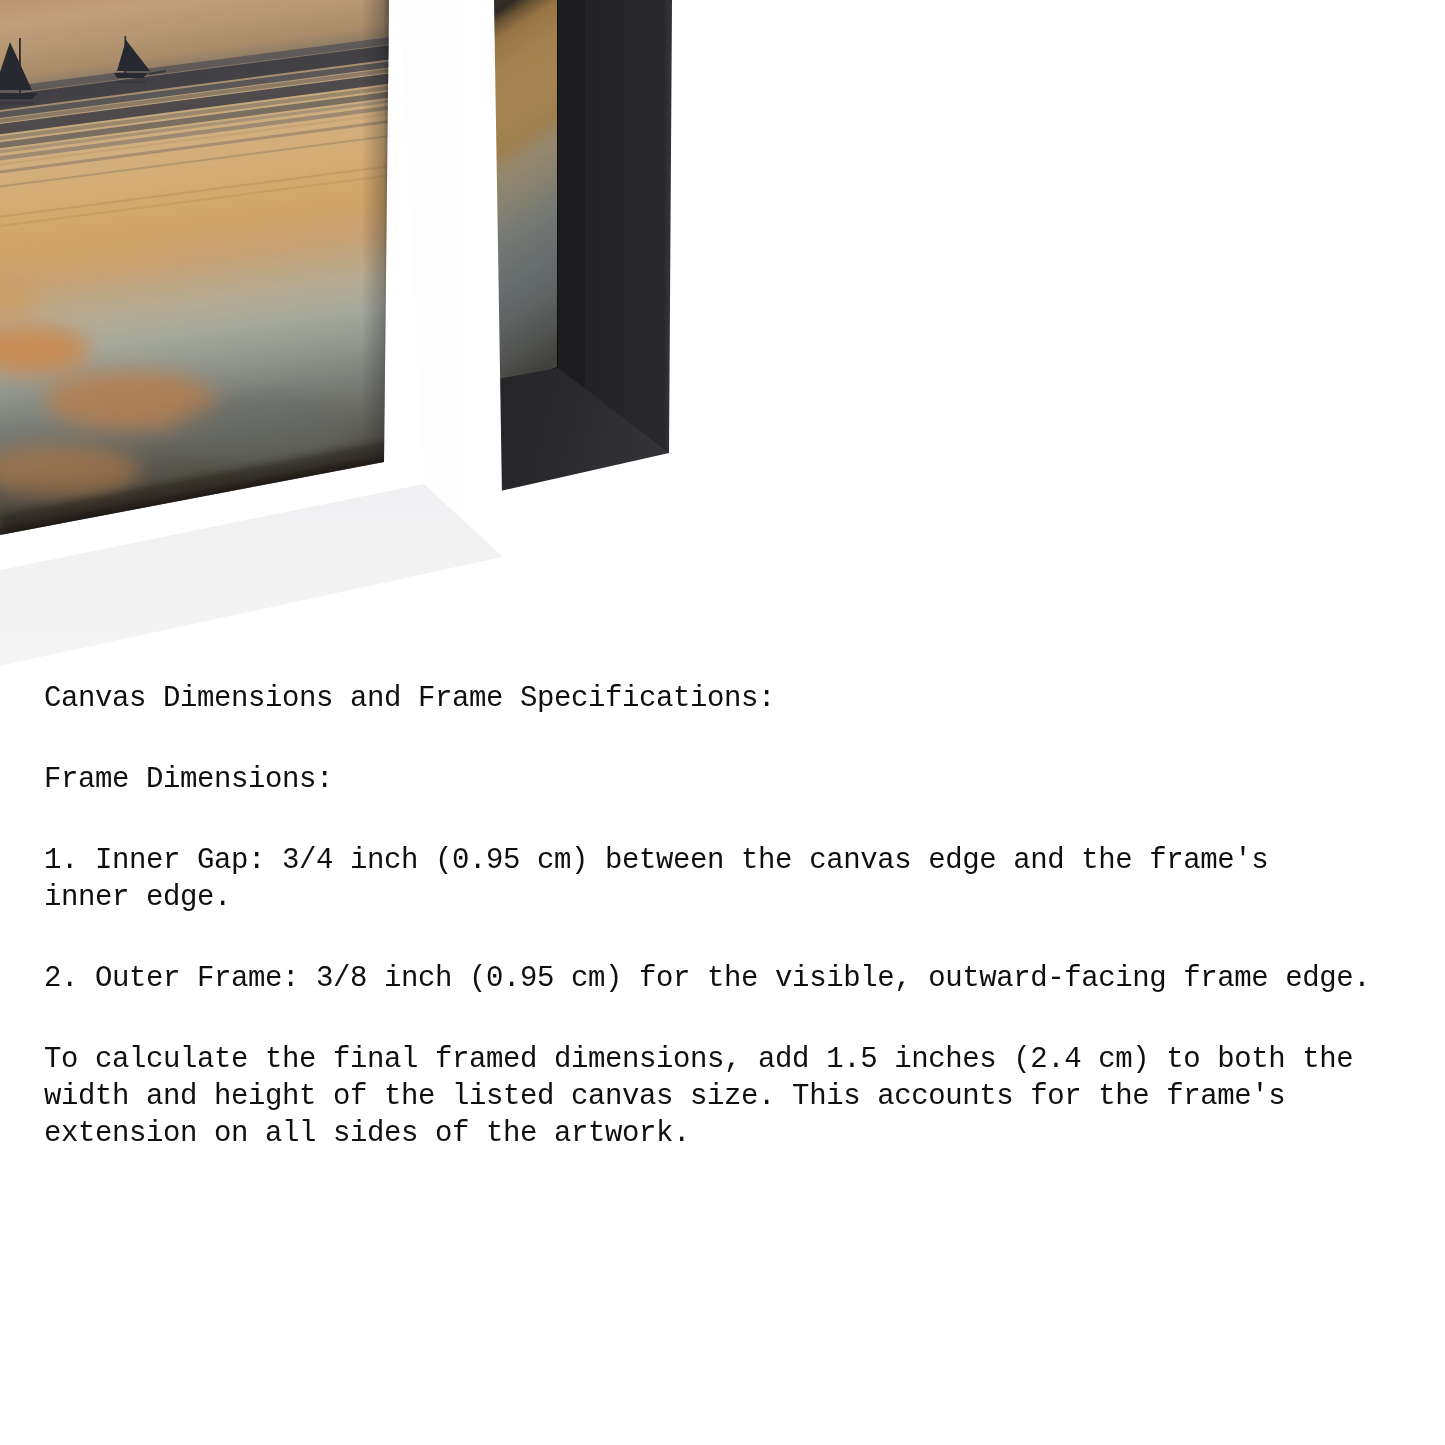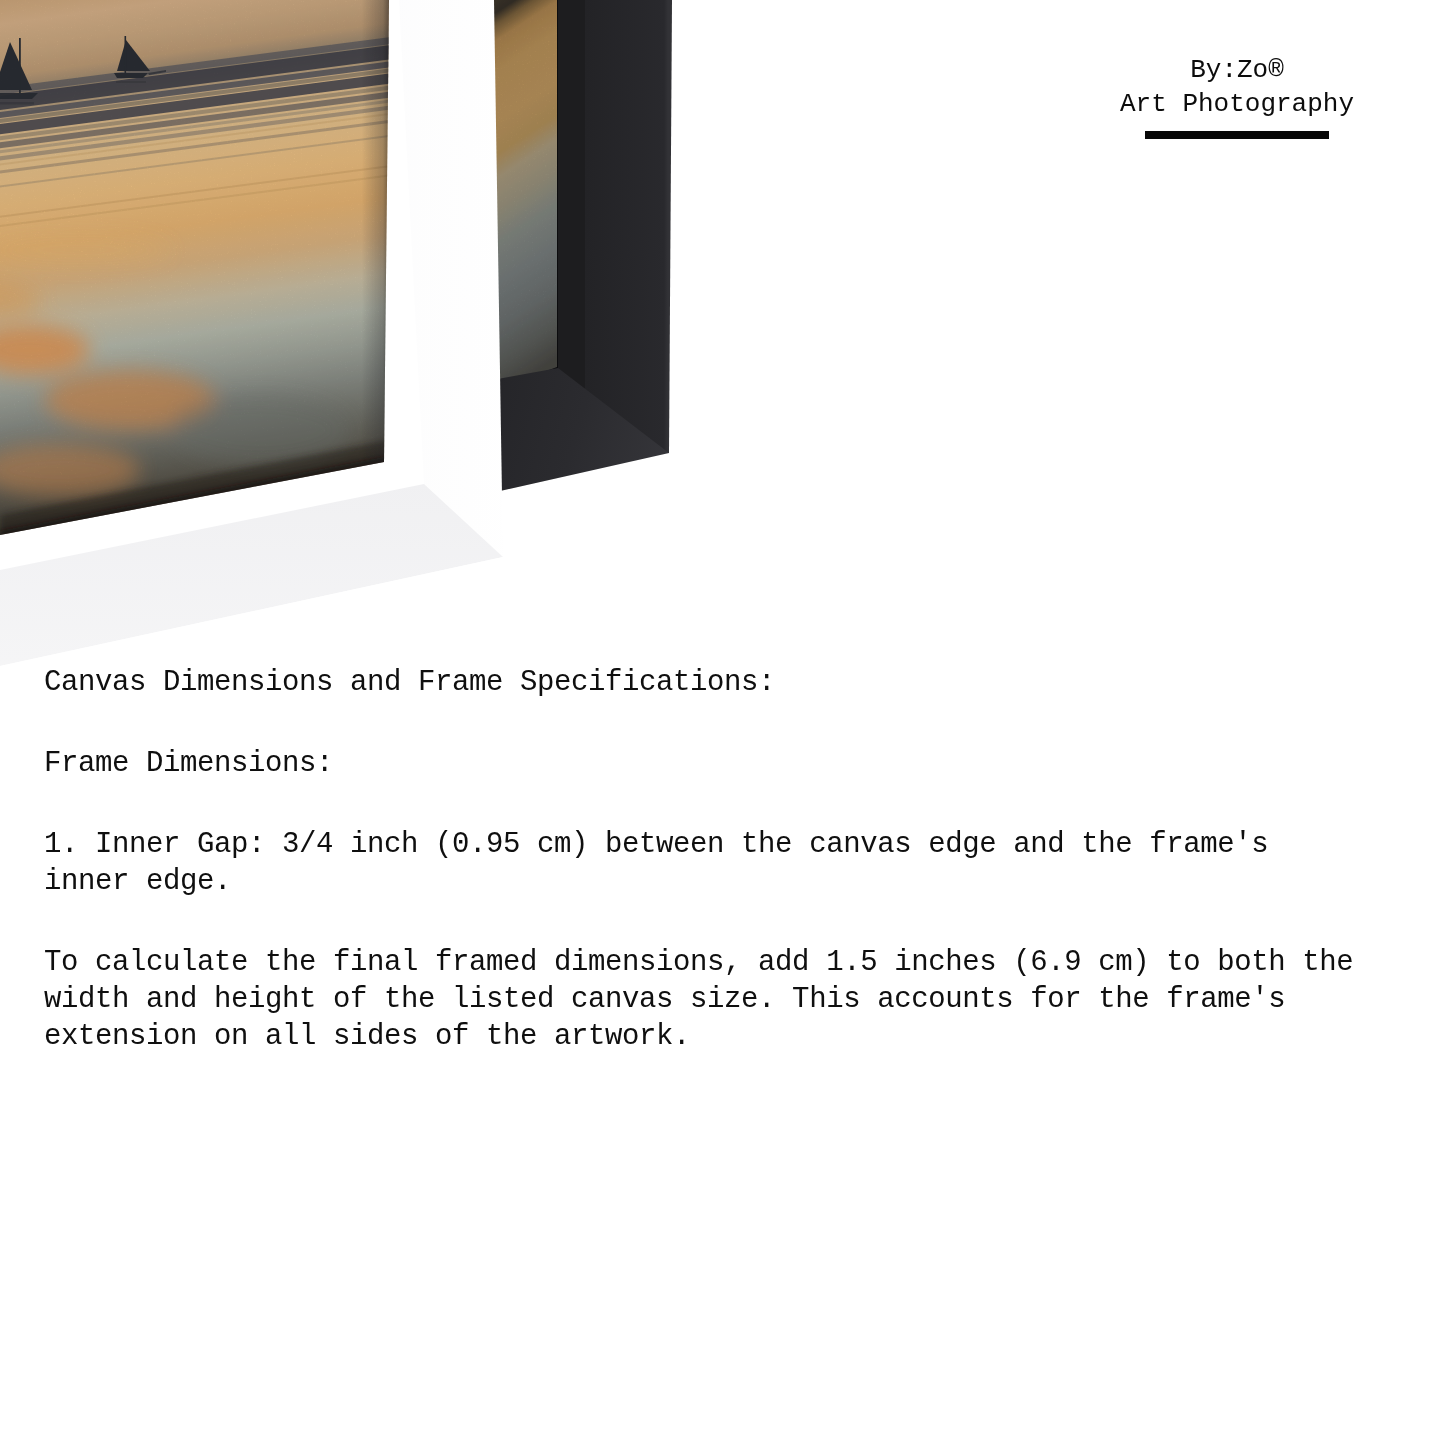--- a/index.html
+++ b/index.html
@@ -57,21 +57,21 @@
   }
   .brand-bar {
     width: 184px; height: 8px; background: #070707; margin: 10px auto 0 auto;
   }
 
   
   .specs {
     position: absolute; left: 44px; top: 664px; width: 1390px;
     font-size: 29px; line-height: 37px; letter-spacing: -0.4px;
   }
-  .specs p { margin: 0 0 44px 0; white-space: pre-line; }
+  .specs p { margin: 16px 0 44px 0; white-space: pre-line; }
 </style>
 </head>
 <body>
 
 <div class="page">
 
   <div class="mockup">
 
     <div class="bframe">
       <div class="bcanvas">
@@ -196,29 +196,25 @@
           <polygon points="0,540 390,465 390,440 0,515" fill="#211d18" opacity="0.5" filter="url(#blurS)"></polygon>
           <polygon points="0,540 390,465 390,456 0,531" fill="#14110e" opacity="0.65" filter="url(#blurS)"></polygon>
           <rect x="362" y="0" width="28" height="540" fill="url(#gWedge)"></rect>
 
           <rect x="0" y="0" width="390" height="540" filter="url(#grainW)" opacity="0.10"></rect>
         </svg>
       </div>
     </div>
   </div>
 
-  <div class="brand">
-    <div class="brand-line1">By:Zo®</div>
-    <div class="brand-line2">Art Photography</div>
-    <div class="brand-bar"></div>
-  </div>
 
   <div class="specs">
     <p>Canvas Dimensions and Frame Specifications:</p>
     <p>Frame Dimensions:</p>
     <p>1. Inner Gap: 3/4 inch (0.95 cm) between the canvas edge and the frame's
 inner edge.</p>
-    <p>To calculate the final framed dimensions, add 1.5 inches (6.9 cm) to both the
+    <p>2. Outer Frame: 3/8 inch (0.95 cm) for the visible, outward-facing frame edge.</p>
+    <p>To calculate the final framed dimensions, add 1.5 inches (2.4 cm) to both the
 width and height of the listed canvas size. This accounts for the frame's
 extension on all sides of the artwork.</p>
   </div>
 
 </div>
 
 </body></html>

